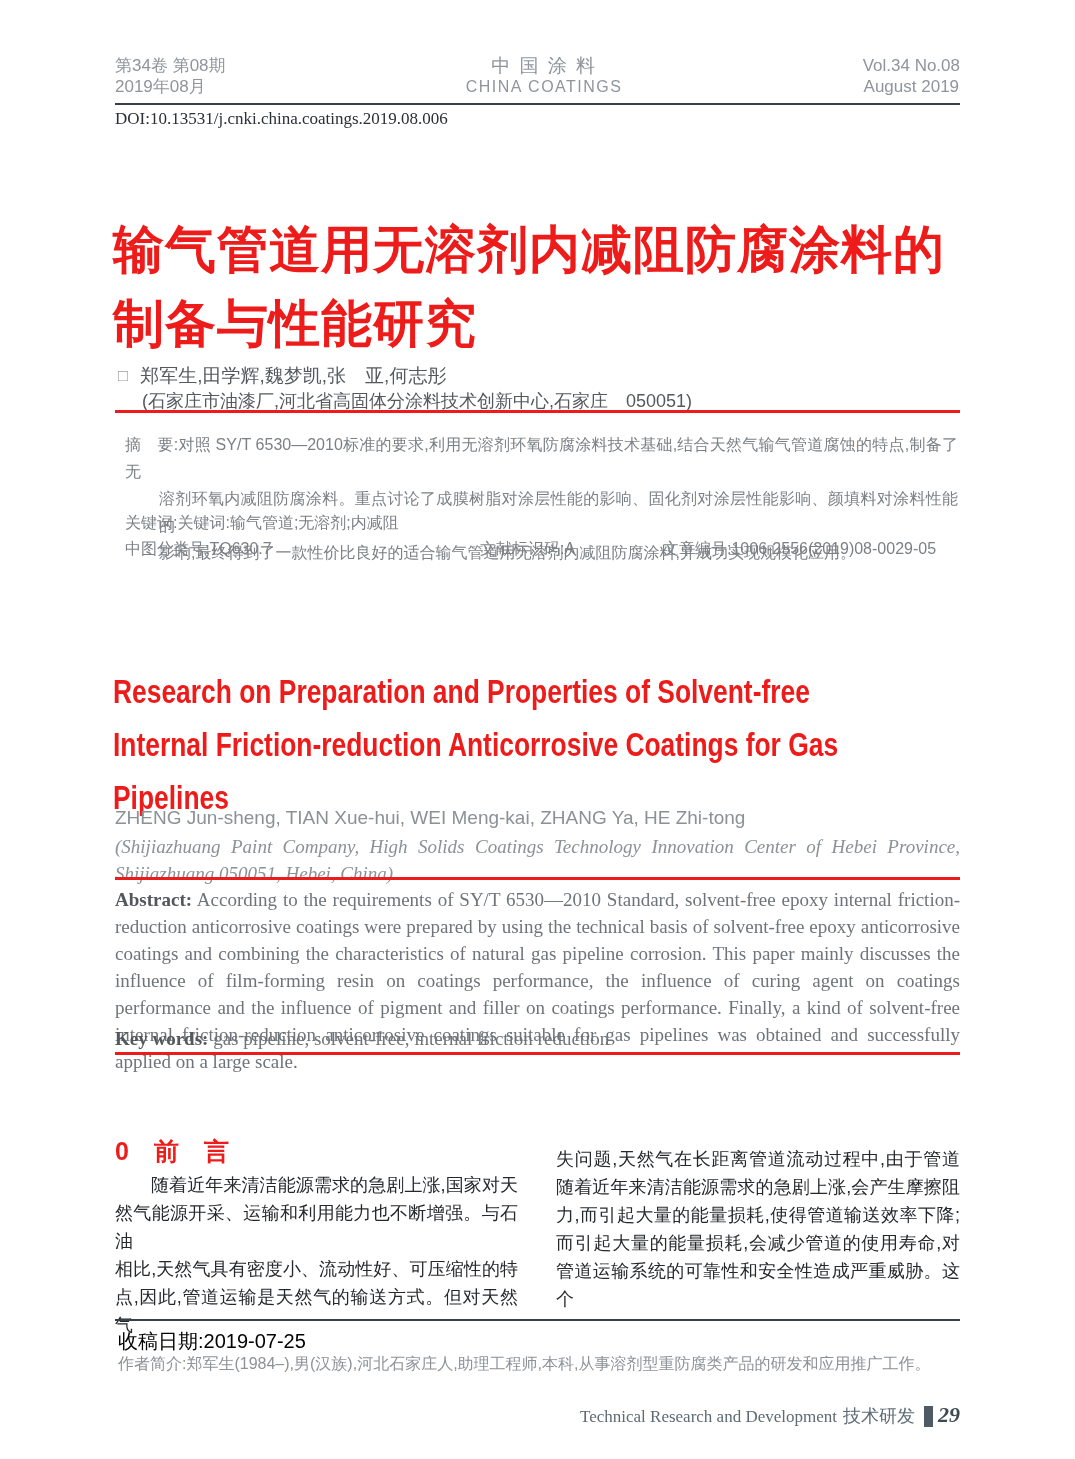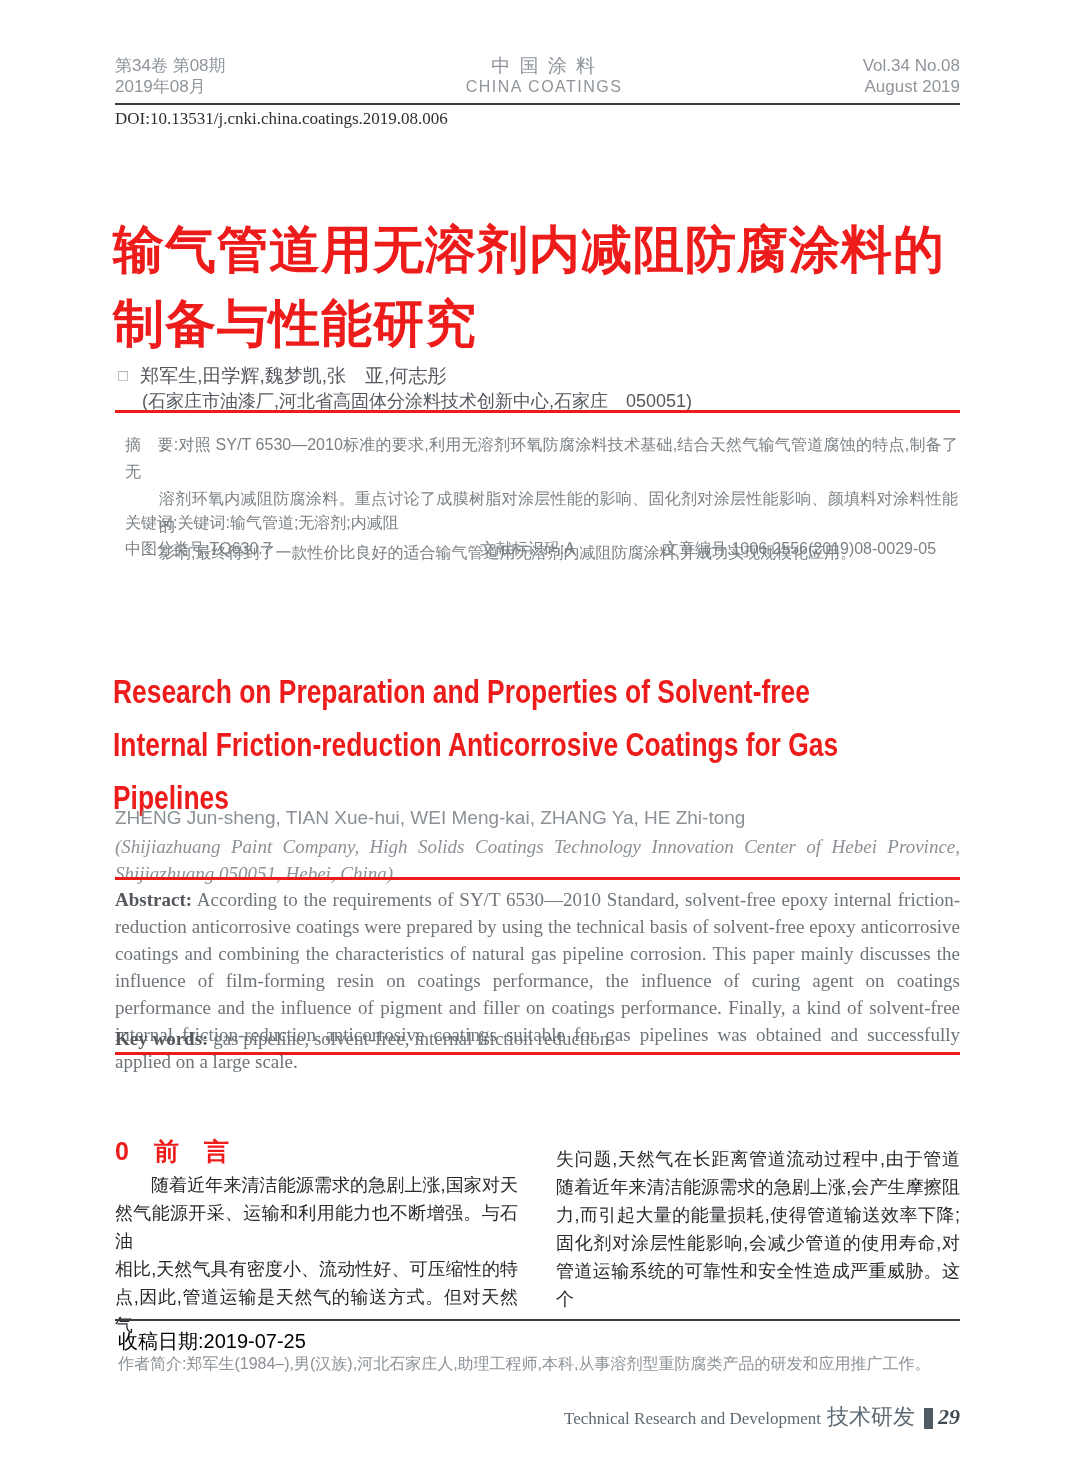--- a/index.html
+++ b/index.html
@@ -15,21 +15,21 @@
     position:relative;width:1075px;height:1459px;background:#ffffff;
     overflow:hidden;margin:17px auto;
   }
   .abs{position:absolute;}
 
   
   .header{top:38px;left:115px;width:845px;display:flex;justify-content:space-between;align-items:flex-start;}
   .h-col{font-size:17px;line-height:21px;color:#8f959b;}
   .h-left{text-align:left;}
   .h-center{text-align:center;}
-  .h-right{text-align:right;}
+  .h-right{text-align:center;}
   .journal-cn{font-size:19px;letter-spacing:2px;}
   .journal-en{font-size:16px;letter-spacing:1.5px;}
   .header-rule{top:86px;left:115px;width:845px;border-top:2px solid var(--rule-dark);}
   .doi{top:92px;left:115px;font-family:"Liberation Serif","DejaVu Serif",serif;font-size:17px;color:#2b2f33;}
 
   
   .cn-title{top:196px;left:113px;width:880px;color:var(--accent);font-weight:bold;
     font-size:51px;line-height:74px;letter-spacing:1px;}
   .authors-row{top:346px;left:118px;display:flex;align-items:center;font-size:19px;color:#55595e;}
   .author-marker{color:#9aa0a6;font-size:17px;margin-right:12px;}
@@ -81,21 +81,21 @@
 
   
   .footnote-rule{top:1302px;left:115px;width:845px;border-top:2px solid var(--rule-dark);}
   .fn-received{top:1311px;left:118px;font-size:20px;color:#000000;}
   .fn-bio{top:1337px;left:118px;width:845px;font-size:16px;color:#8d9297;}
 
   
   .footer{top:1385px;left:115px;width:845px;text-align:right;
     font-family:"Liberation Serif","DejaVu Serif",serif;
     font-size:17px;color:var(--slate);}
-  .footer .f-cn{font-size:22px;margin-left:6px;}
+  .footer .f-cn{font-size:18px;margin-left:6px;}
   .pn-bar{display:inline-block;width:9px;height:21px;background:#4e5b64;
     margin:0 5px 0 9px;vertical-align:-5px;}
   .page-number{font-style:italic;font-weight:bold;font-size:22px;color:#3f4a52;}
 </style>
 </head>
 <body>
 
 <div class="page">
 
   <div class="abs header">
@@ -157,21 +157,21 @@
     <div class="section-heading">0　前　言</div>
     <div class="body-line first">随着近年来清洁能源需求的急剧上涨,国家对天</div>
     <div class="body-line">然气能源开采、运输和利用能力也不断增强。与石油</div>
     <div class="body-line">相比,天然气具有密度小、流动性好、可压缩性的特</div>
     <div class="body-line">点,因此,管道运输是天然气的输送方式。但对天然气</div>
   </div>
   <div class="abs col col-right">
     <div class="body-line">失问题,天然气在长距离管道流动过程中,由于管道</div>
     <div class="body-line">随着近年来清洁能源需求的急剧上涨,会产生摩擦阻</div>
     <div class="body-line">力,而引起大量的能量损耗,使得管道输送效率下降;</div>
-    <div class="body-line">固化剂对涂层性能影响,会减少管道的使用寿命,对</div>
+    <div class="body-line">而引起大量的能量损耗,会减少管道的使用寿命,对</div>
     <div class="body-line">管道运输系统的可靠性和安全性造成严重威胁。这个</div>
   </div>
 
   <div class="abs footnote-rule"></div>
   <div class="abs fn-received">收稿日期:2019-07-25</div>
   <div class="abs fn-bio">作者简介:郑军生(1984–),男(汉族),河北石家庄人,助理工程师,本科,从事溶剂型重防腐类产品的研发和应用推广工作。</div>
 
   <div class="abs footer">
     <span>Technical Research and Development</span><span class="f-cn">技术研发</span><span class="pn-bar"></span><span class="page-number">29</span>
   </div>

